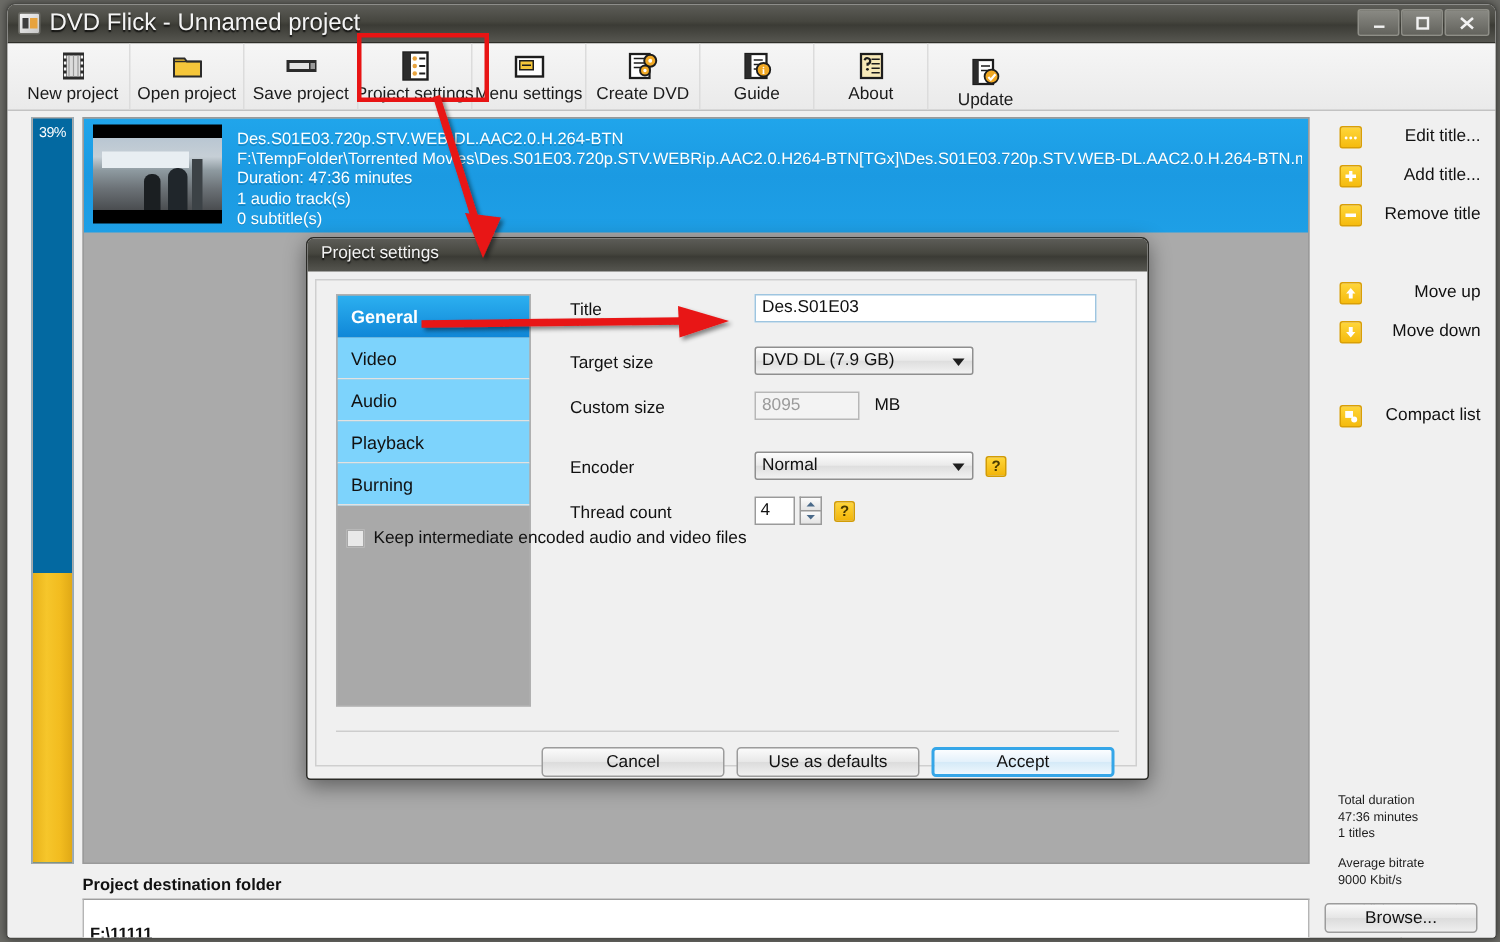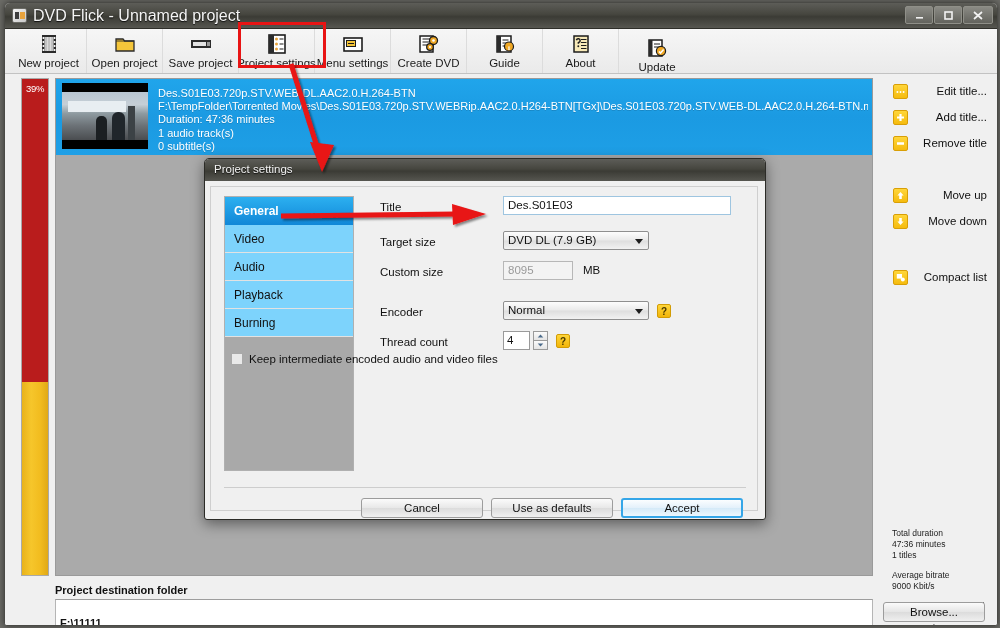--- a/index.html
+++ b/index.html
@@ -117,21 +117,21 @@
     position: relative;
     height: 552px;
     background: #f0f0f0;
   }
   
   .vprogress {
     position: absolute;
     left: 16px; top: 4px;
     width: 28px; height: 498px;
     border: 1px solid #a9a9a9;
-    background: #b91c1c;
+    background: #0369a1;
     box-sizing: border-box;
     overflow: hidden;
   }
   .vprogress-fill {
     position: absolute;
     left: 0; right: 0; bottom: 0;
     height: 39%;
     background: linear-gradient(to right,#e8b21a,#f6c62b 35%,#f2bc1f 70%,#e0a916);
   }
   .vprogress-label {

